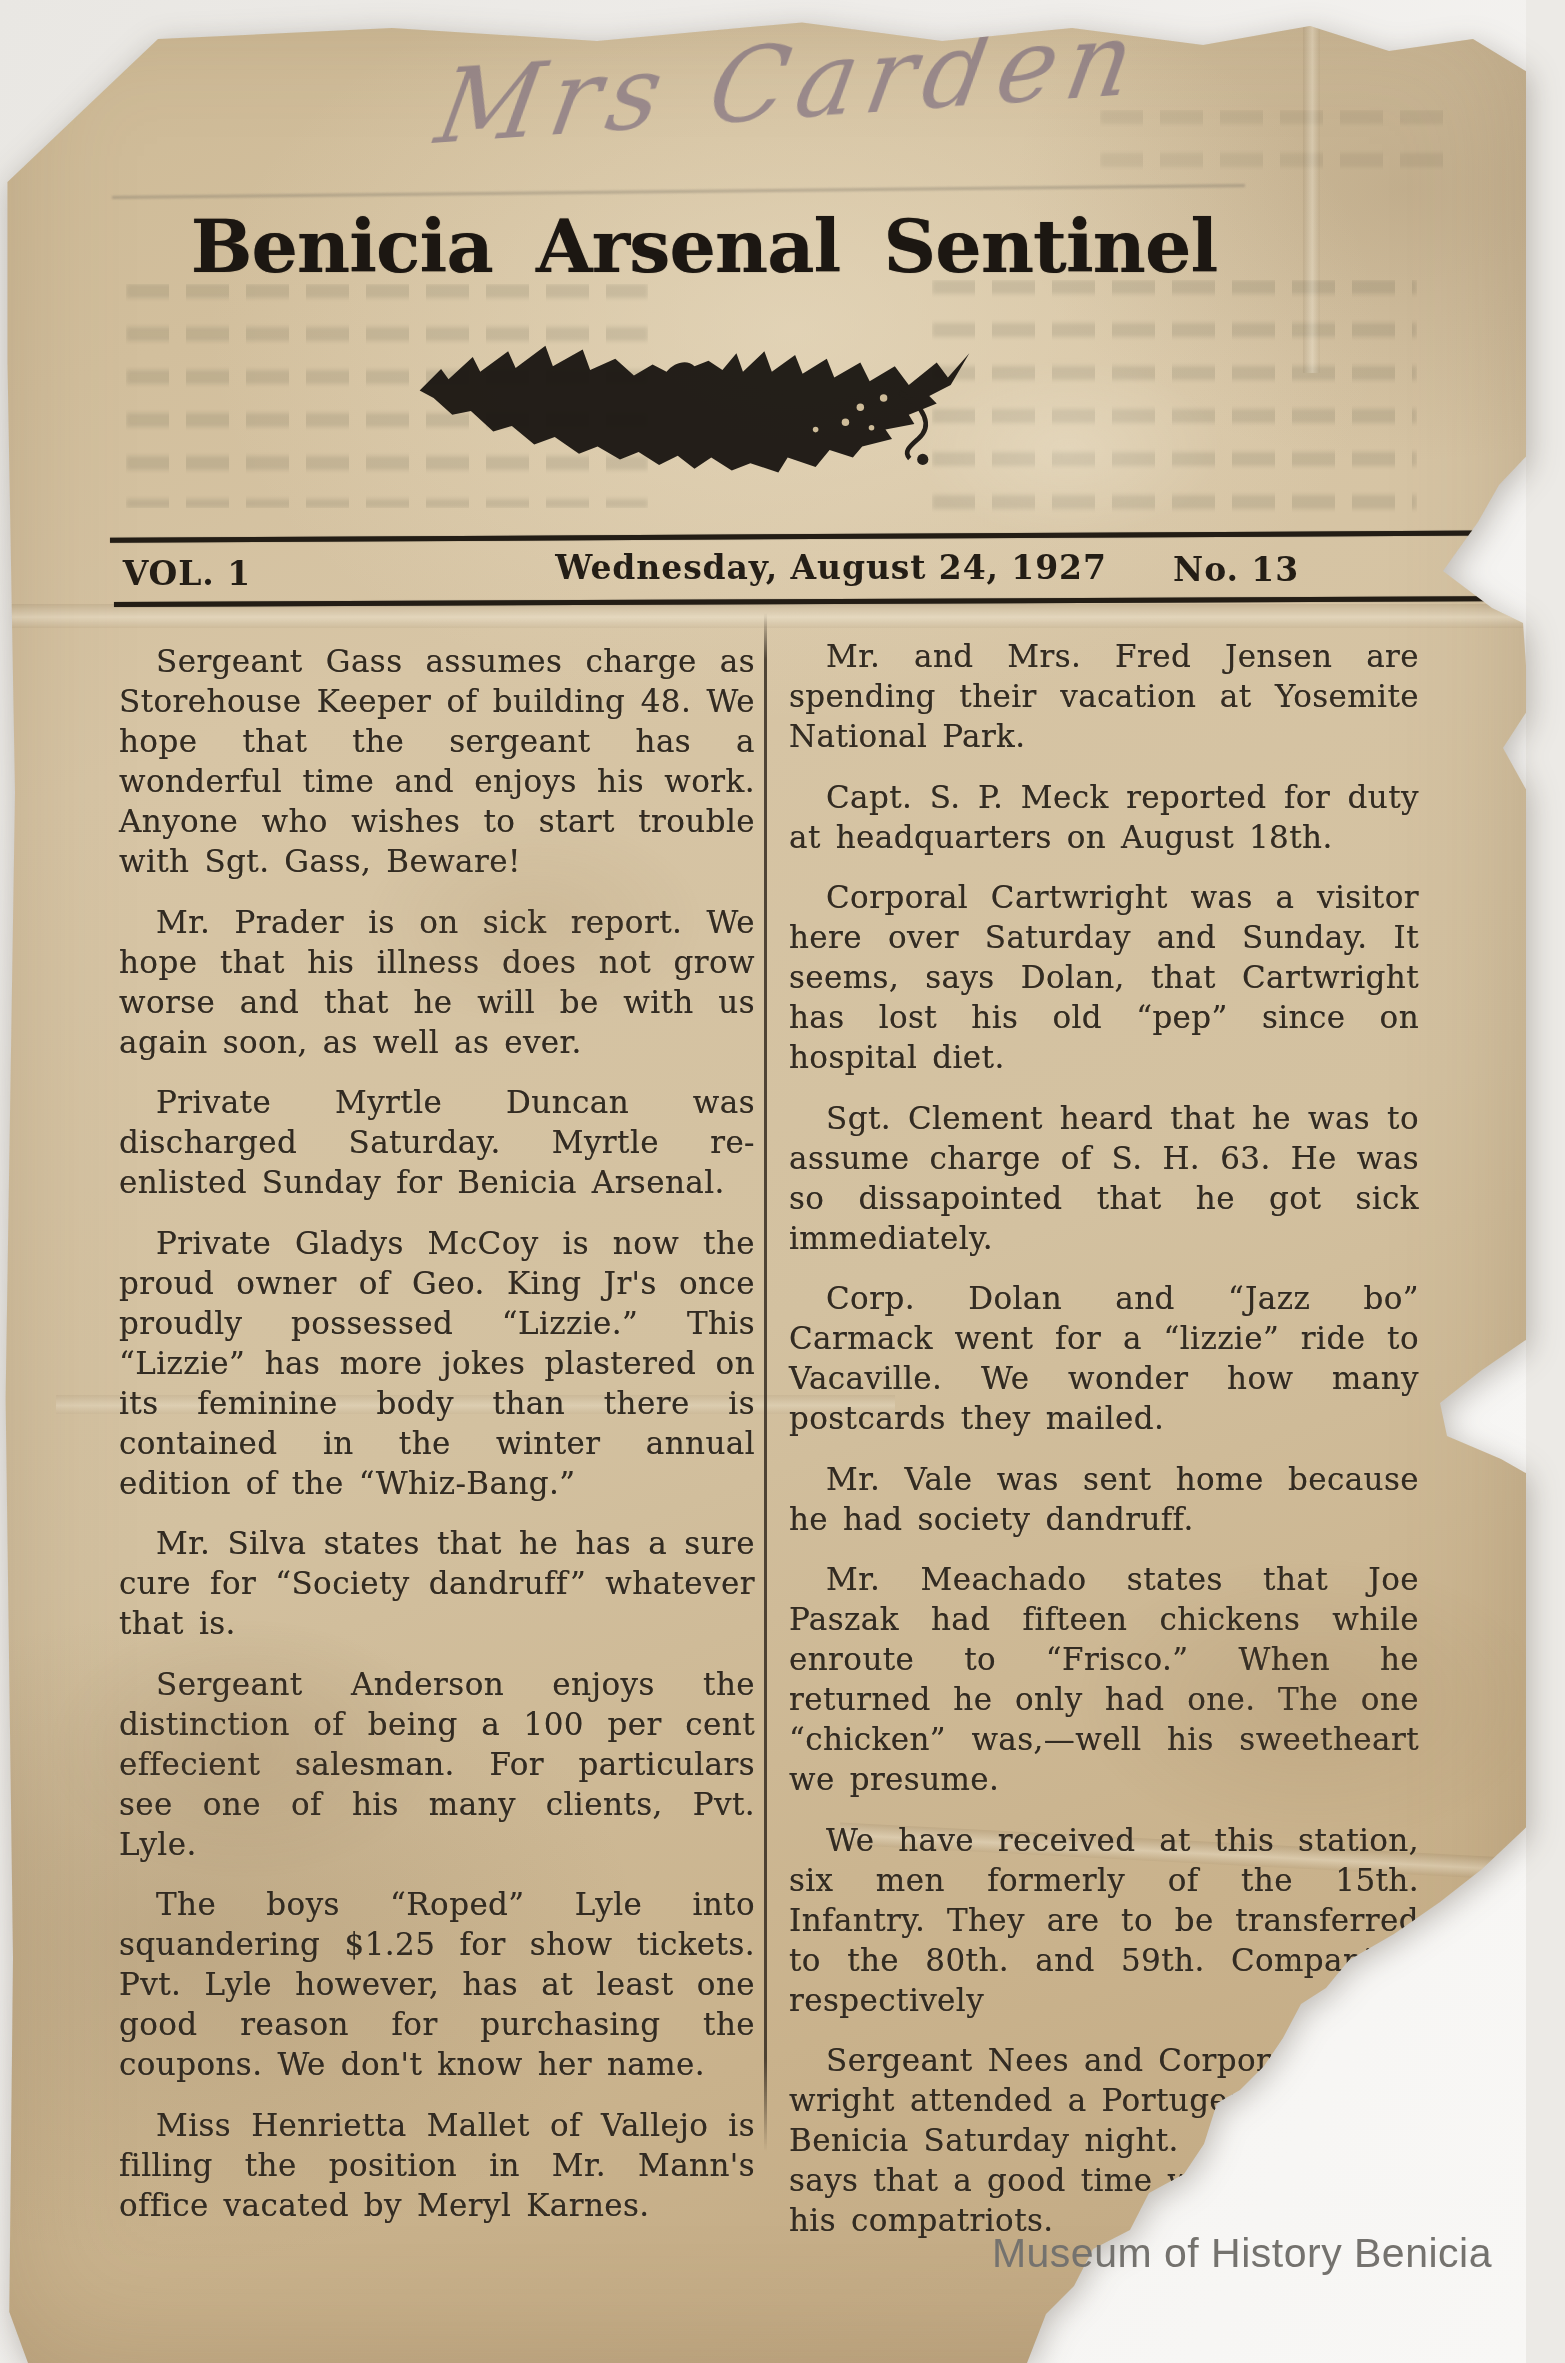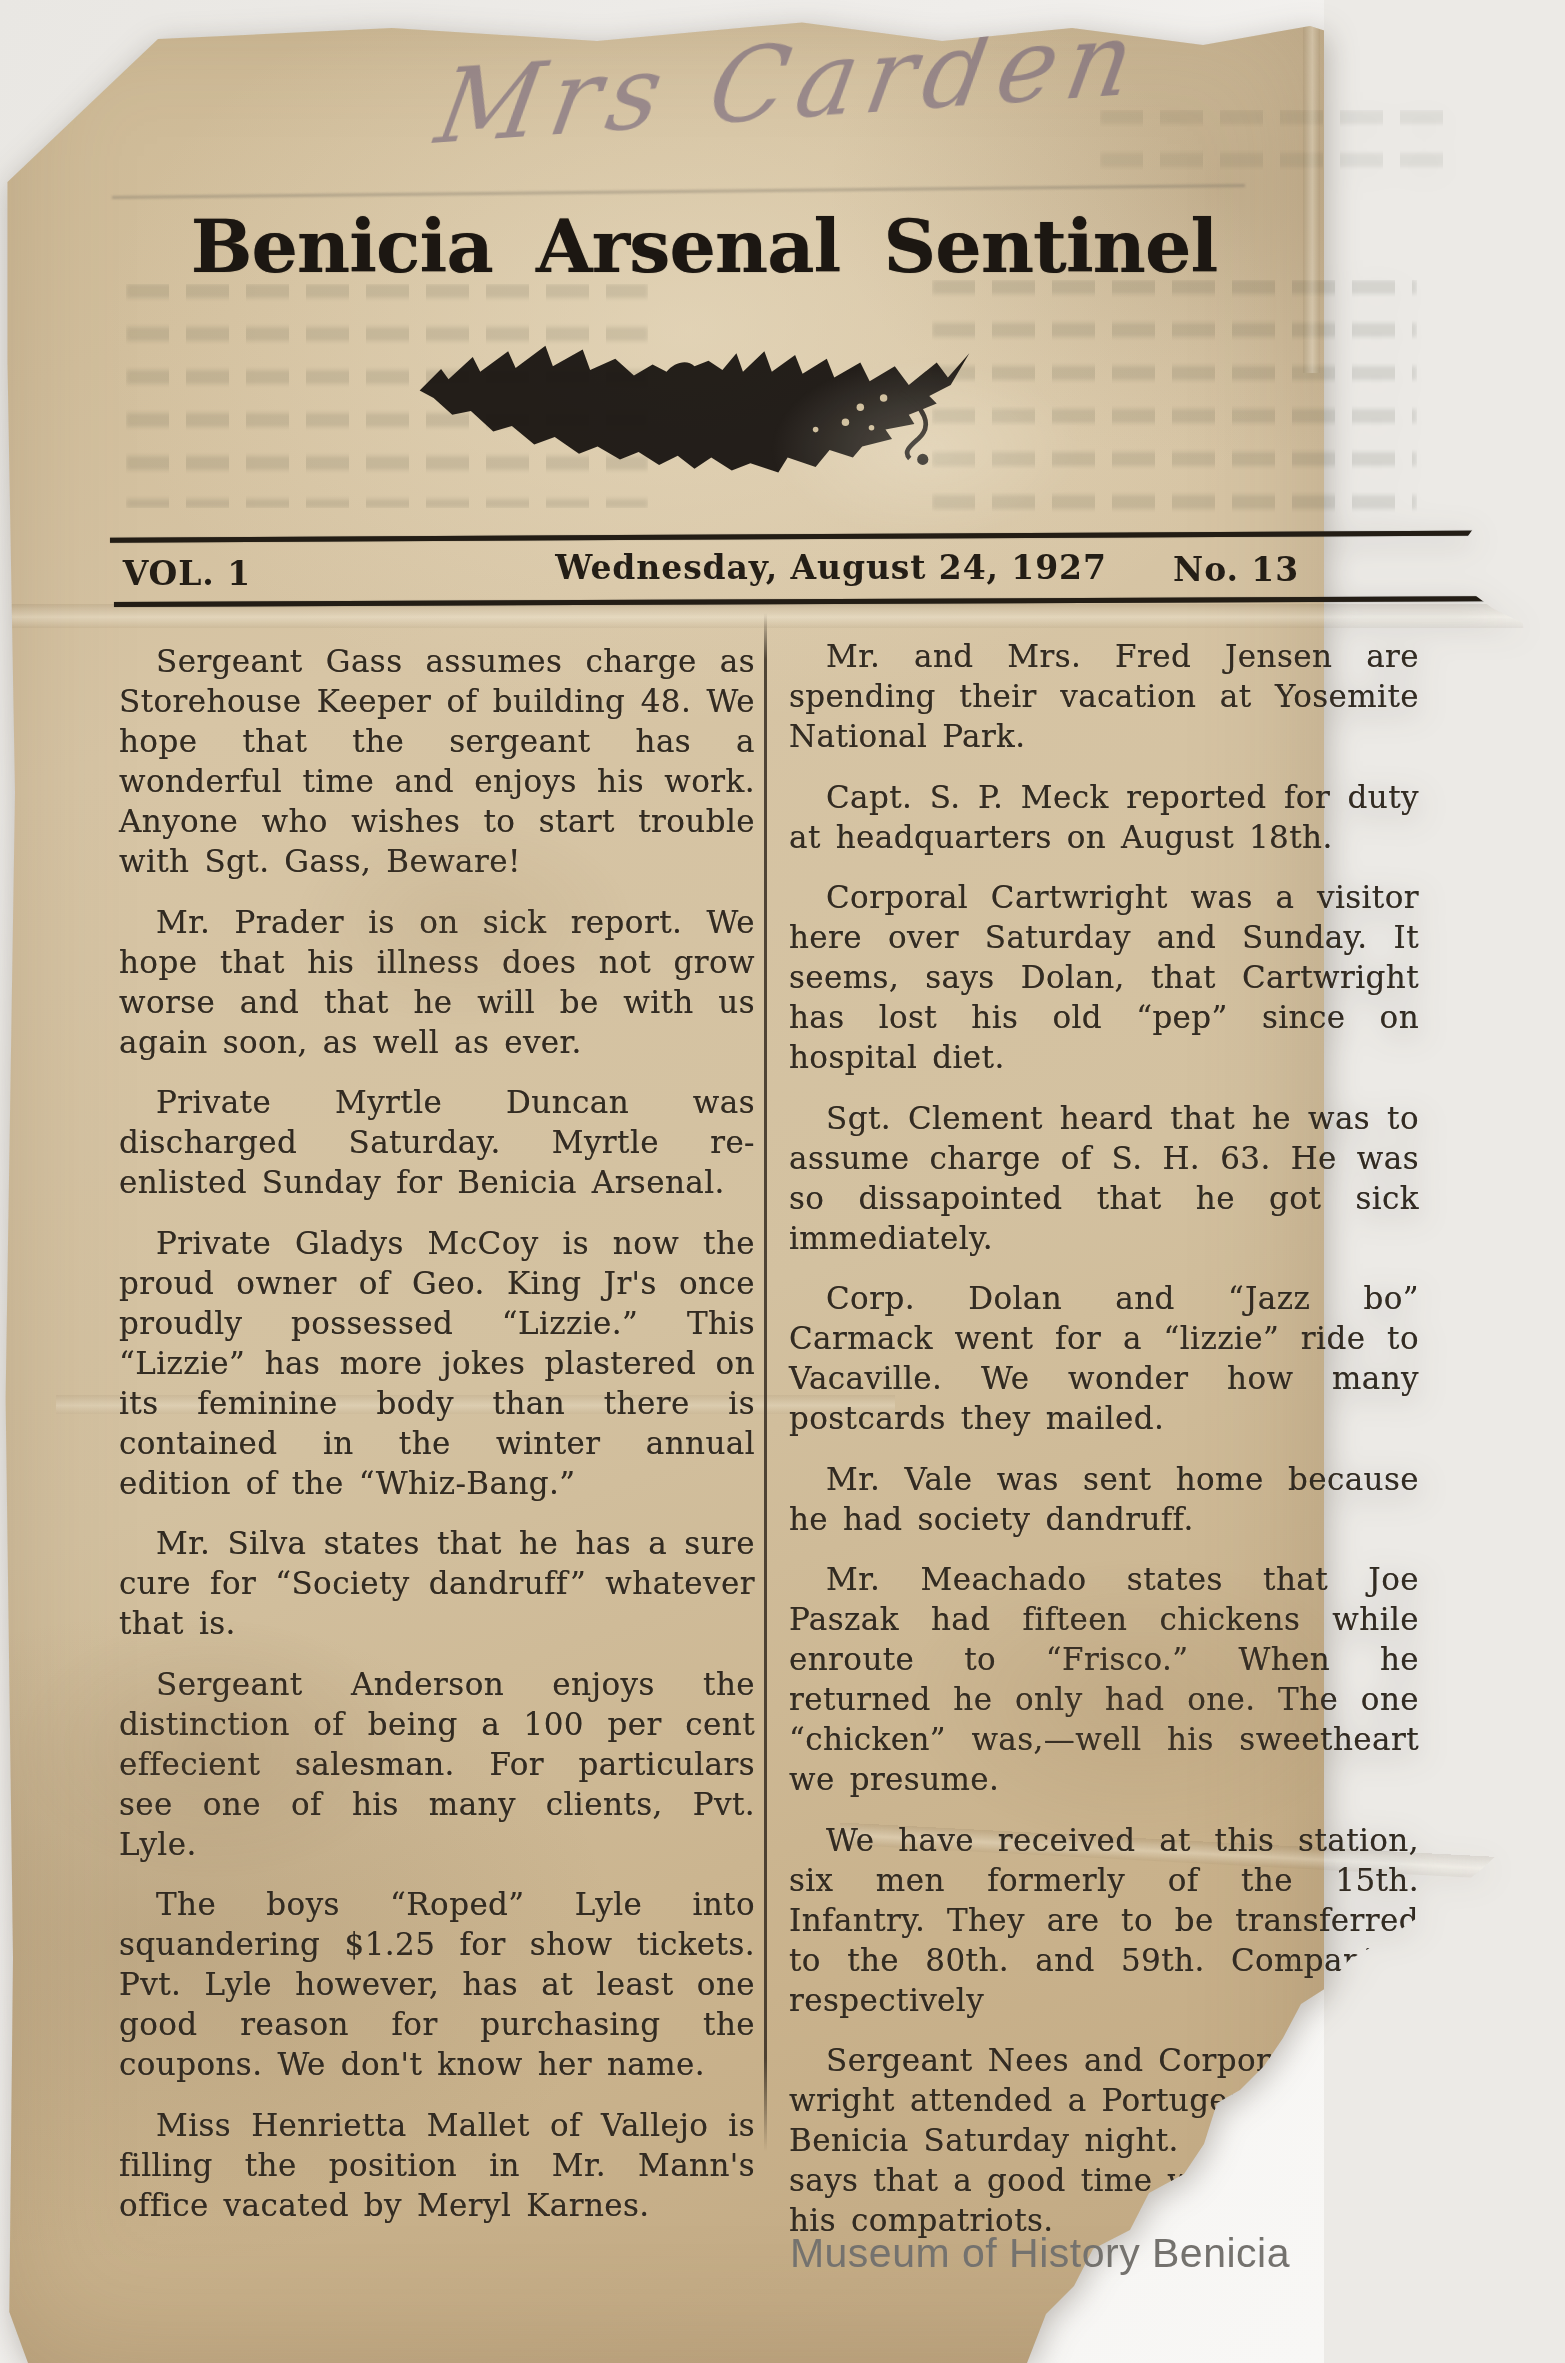--- a/index.html
+++ b/index.html
@@ -1,17 +1,17 @@
 <!DOCTYPE html>
 <html style="font-size:15px"><head>
 <meta charset="utf-8">
 <style>
   html,body{margin:0;padding:0;}
   body{width:1565px;height:2363px;overflow:hidden;background:#eceae6;font-family:"DejaVu Serif",serif;}
-  .scene{position:relative;width:1324px;height:2363px;background:linear-gradient(115deg,#e9e7e3 0%,#efedea 40%,#f6f5f3 75%,#f8f7f5 100%);}
+  .scene{position:relative;width:1526px;height:2363px;background:linear-gradient(115deg,#e9e7e3 0%,#efedea 40%,#f6f5f3 75%,#f8f7f5 100%);}
   .paper-shadow{position:absolute;inset:0;filter:drop-shadow(3.7px 7.5px 15px rgba(60,50,35,.30));}
   .paper{
     position:absolute;inset:0;
     background:
       radial-gradient(839px 559px at 52% 14%, rgba(236,224,198,.55), rgba(0,0,0,0) 70%),
       radial-gradient(653px 466px at 12% 82%, rgba(120,94,60,.18), rgba(0,0,0,0) 70%),
       radial-gradient(559px 392px at 92% 8%, rgba(125,100,66,.22), rgba(0,0,0,0) 70%),
       linear-gradient(160deg,#cdb995 0%,#d7c5a5 28%,#d3c1a0 55%,#c9b28c 80%,#c0a781 100%);
     clip-path:polygon(
       7.5px 182px,158px 39px,392px 28px,597px 41px,802px 22.4px,942px 41px,1072px 28px,

